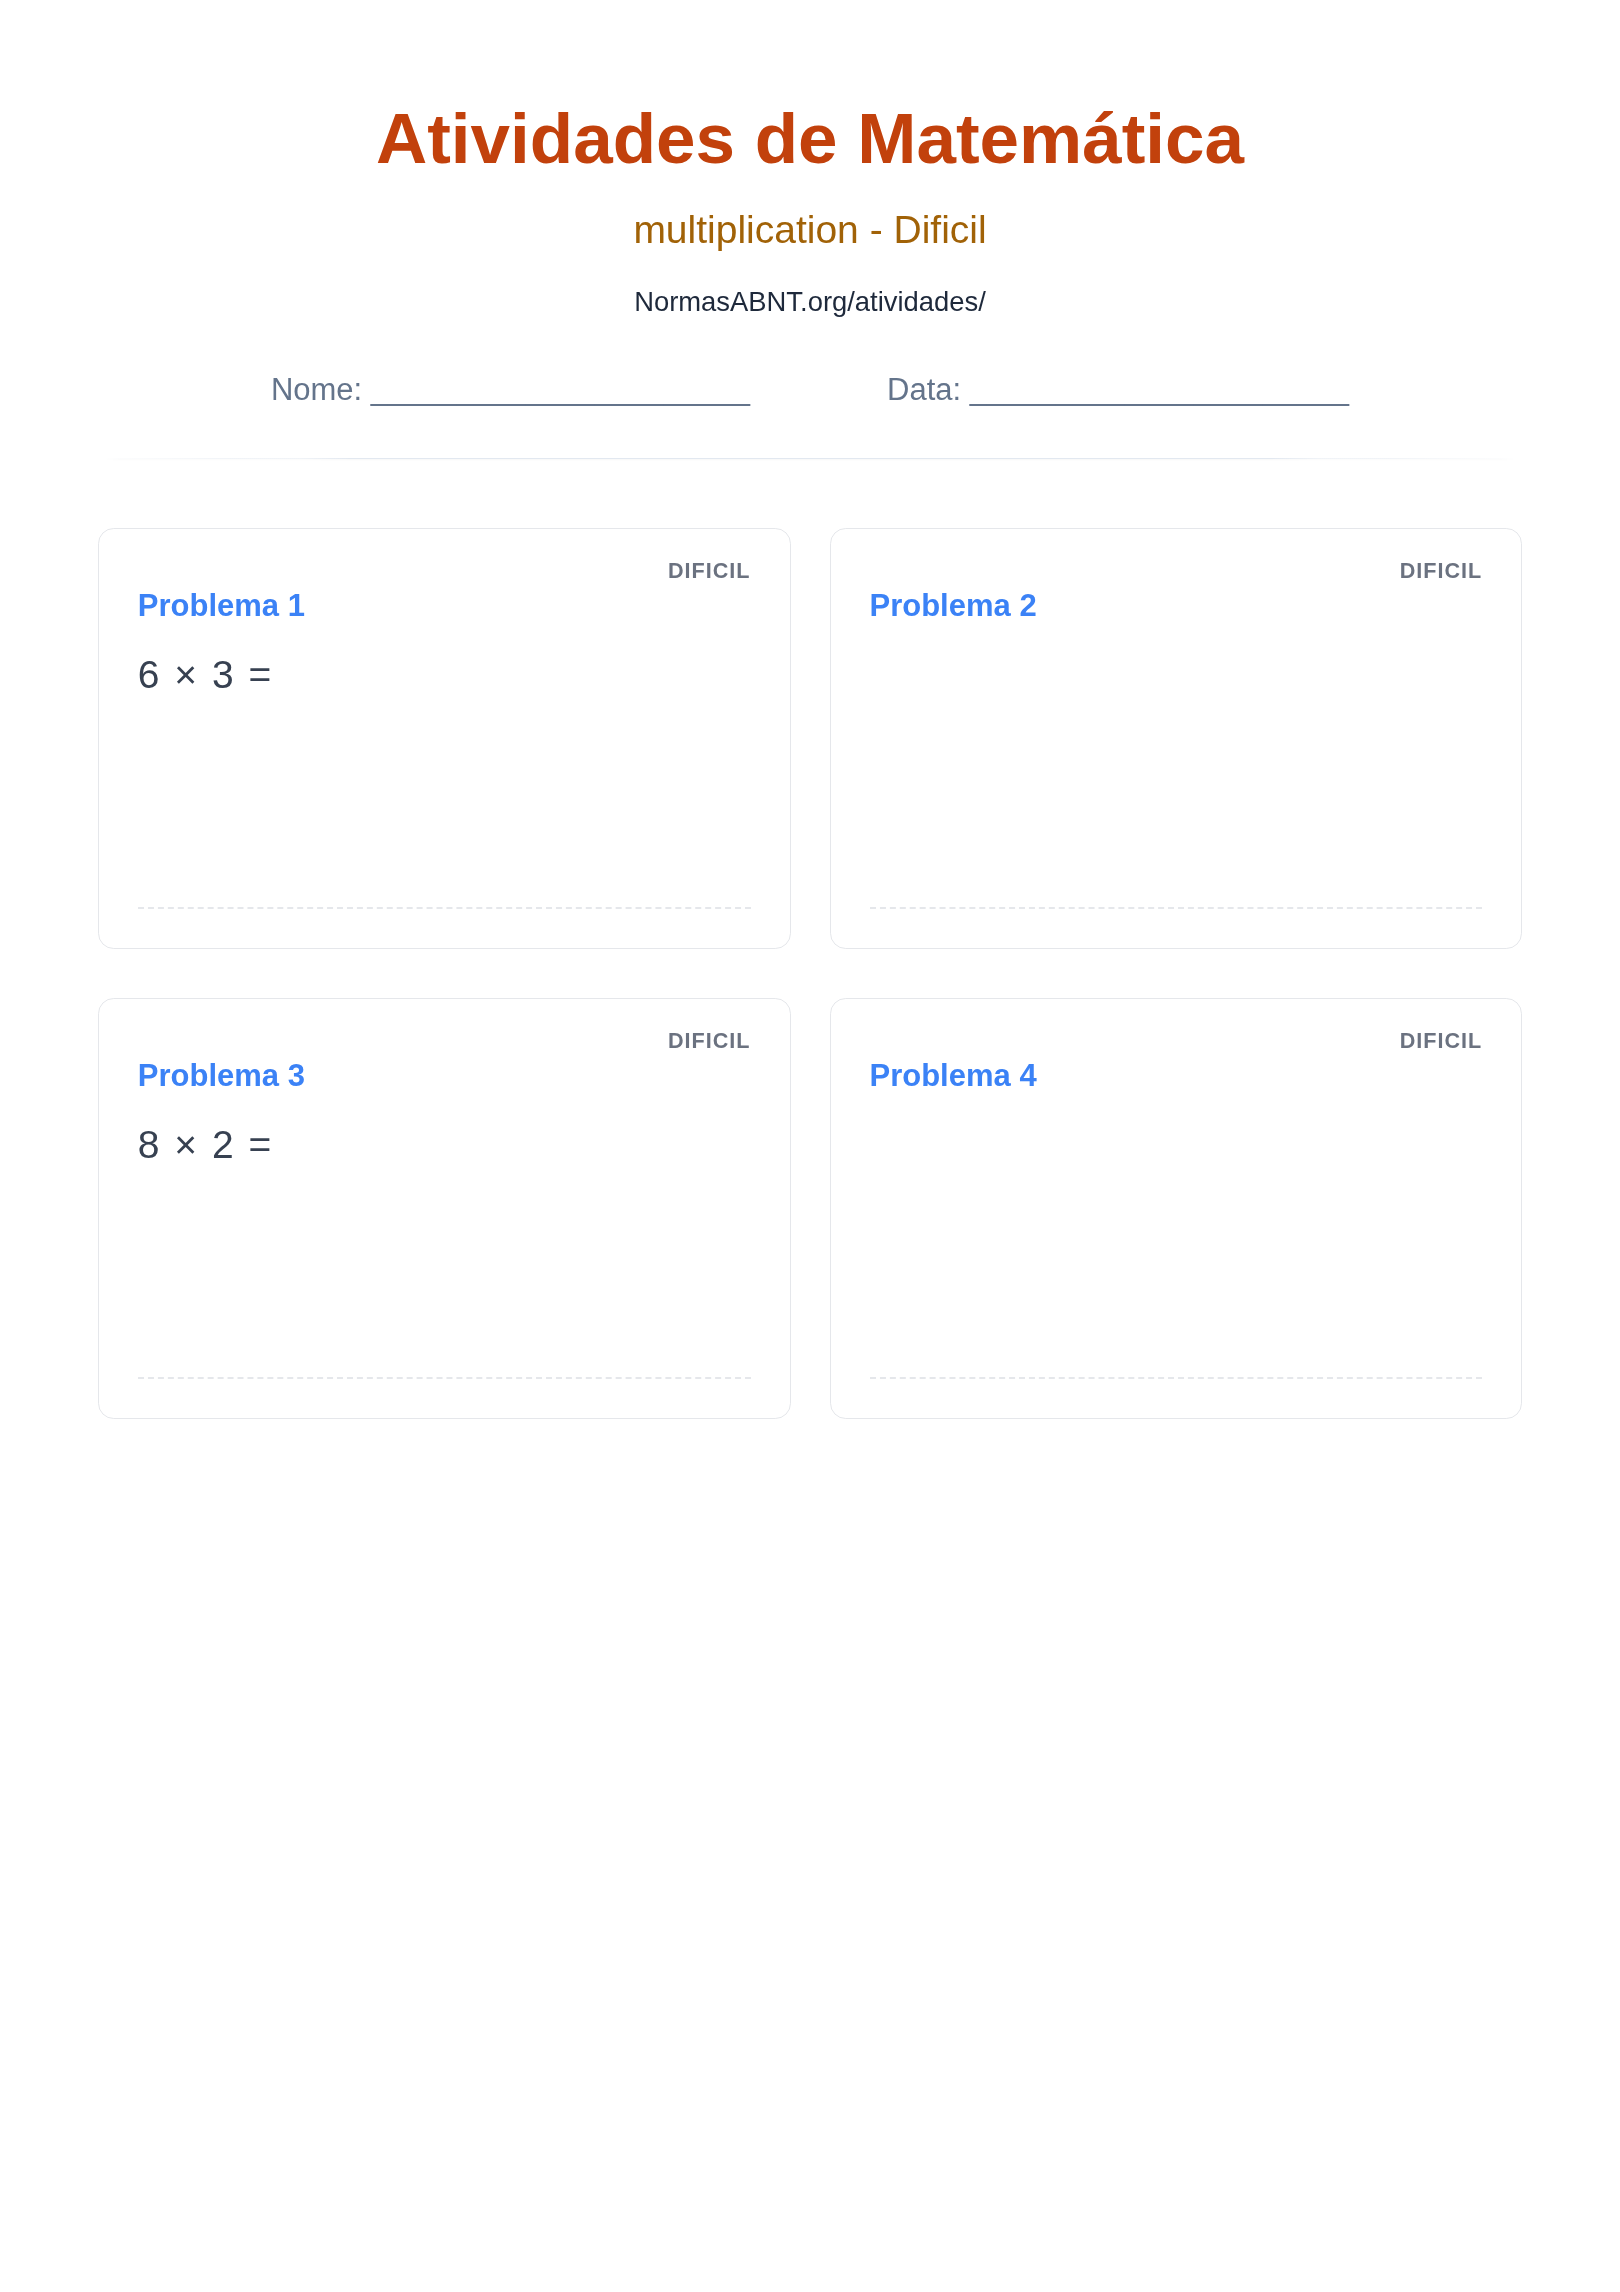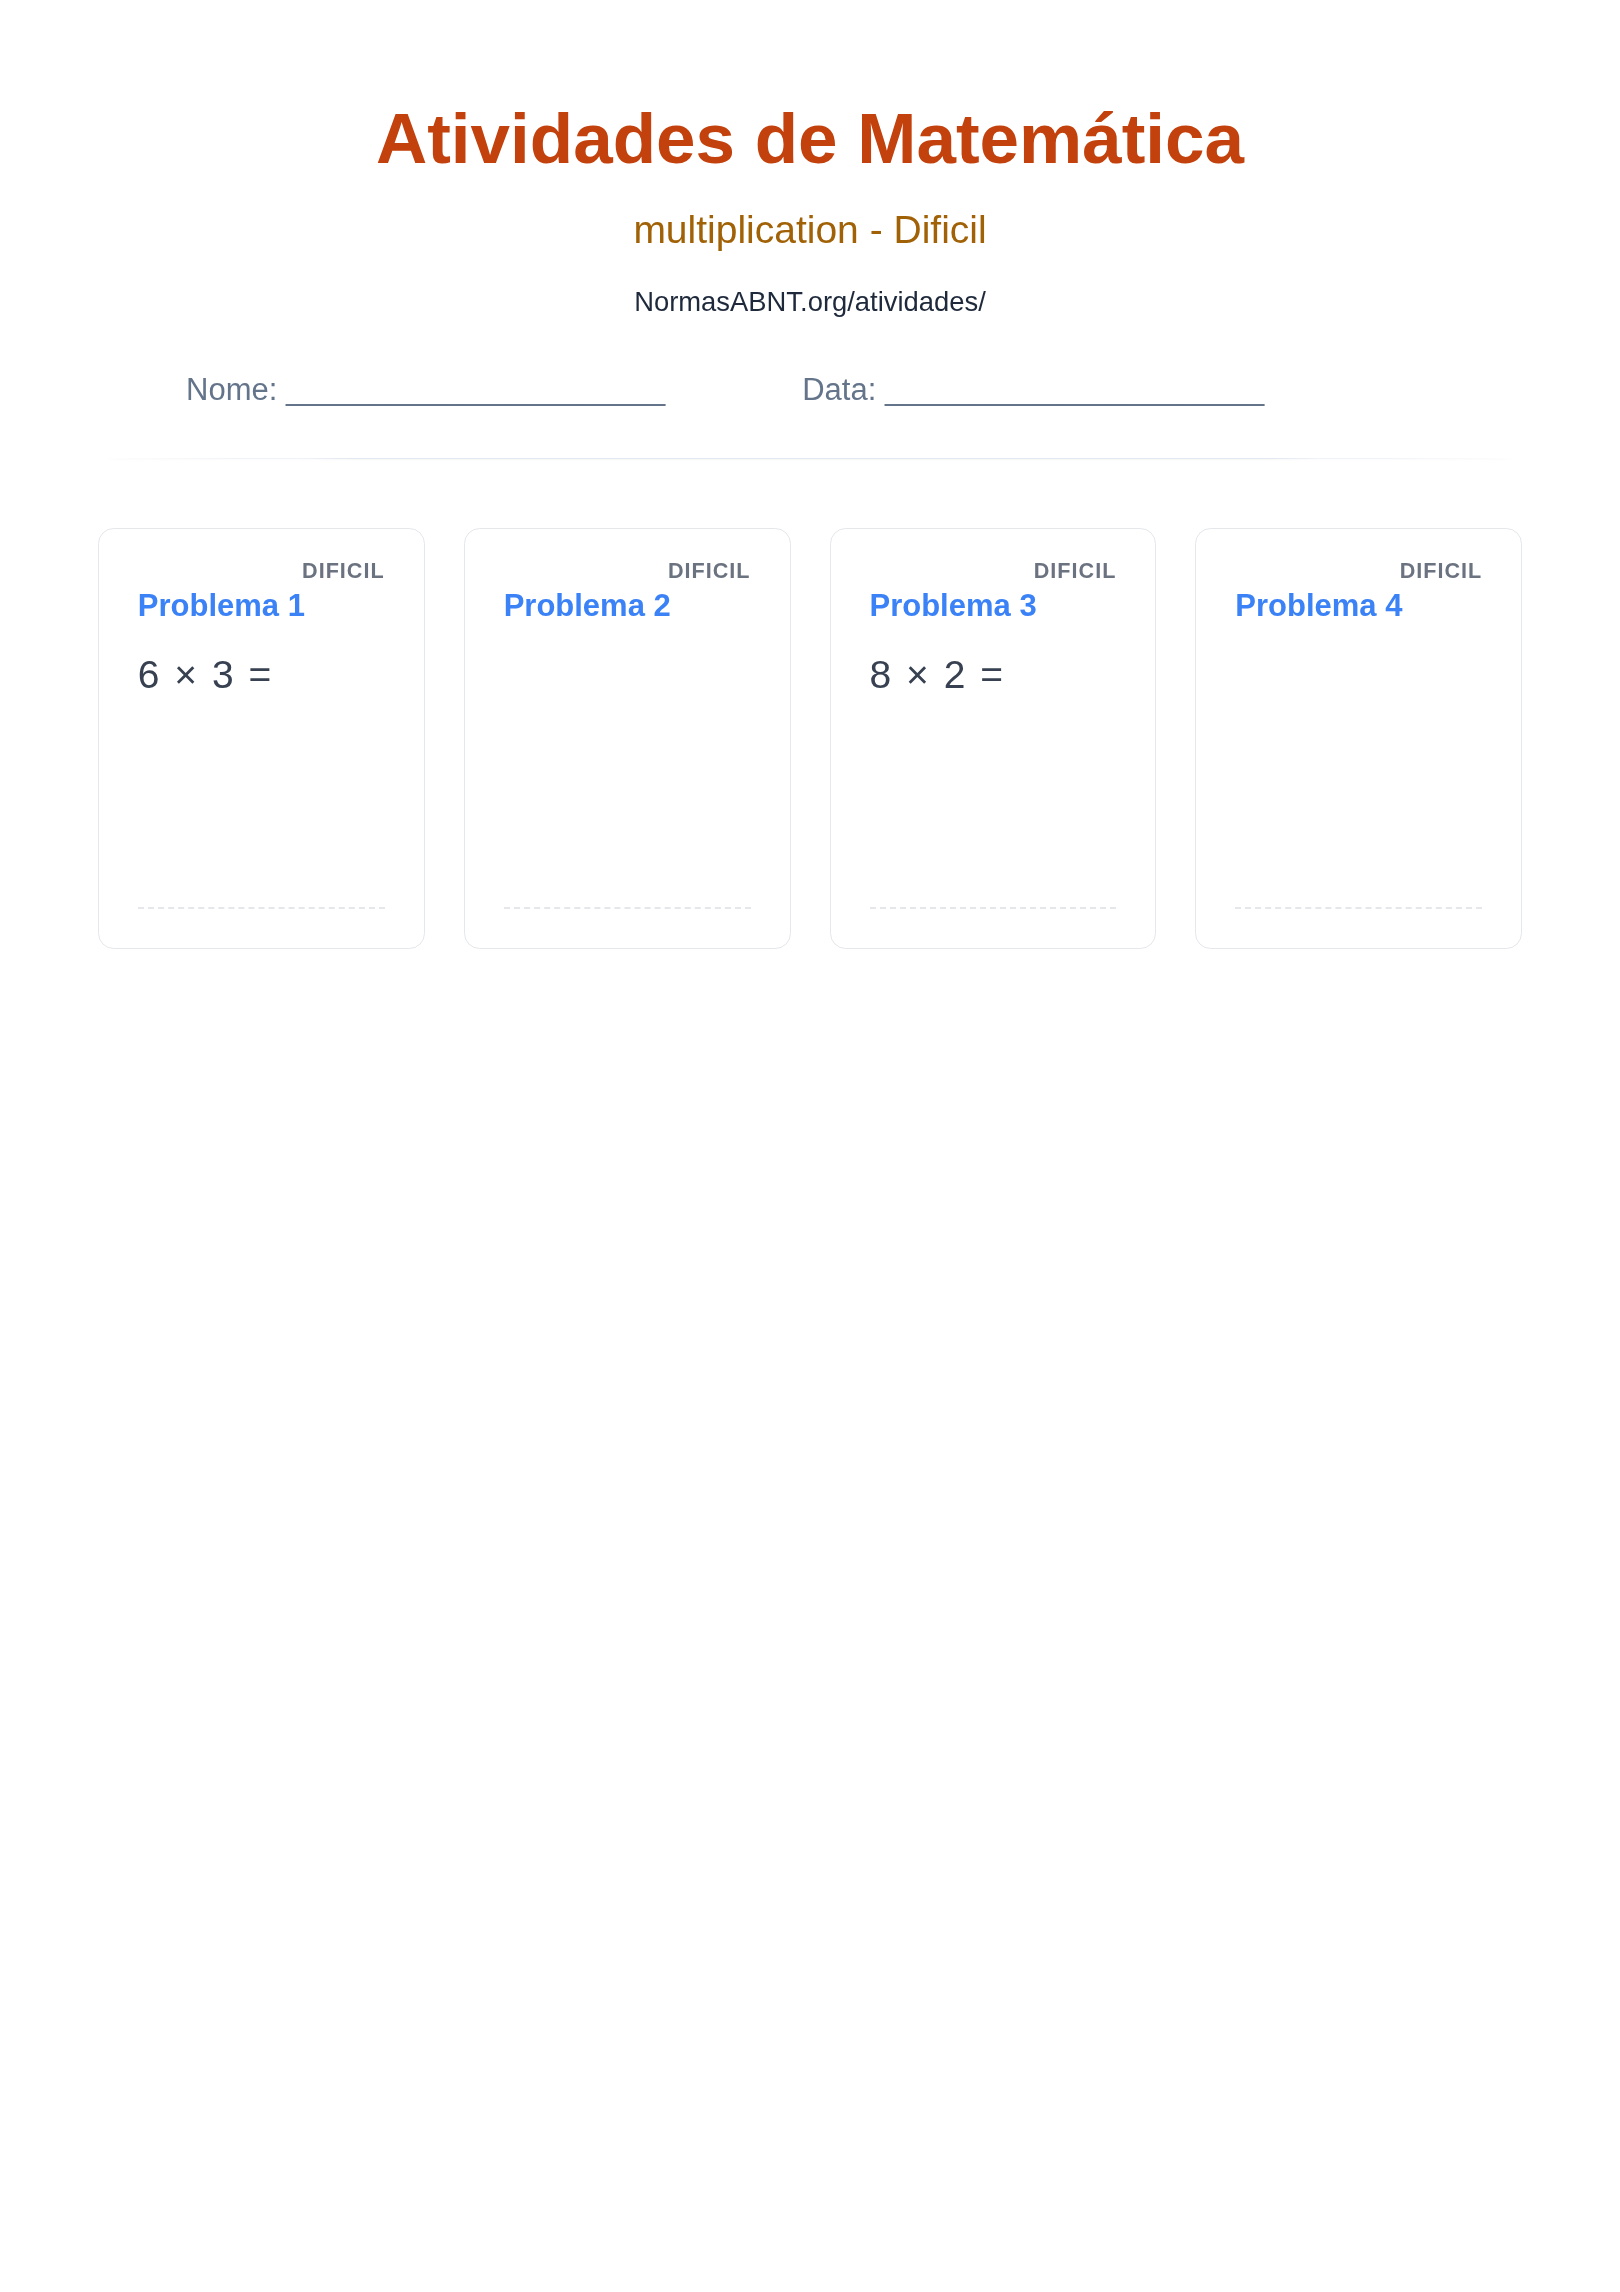--- a/index.html
+++ b/index.html
@@ -35,38 +35,39 @@
     }
     
     .url {
       font-size: 27.4px;
       color: #1e293b;
       margin-bottom: 54px;
     }
     
     .info-row {
       display: flex;
+      justify-content: center;
       gap: 137px;
       font-size: 31px;
       color: #64748b;
       padding: 0 98px;
       margin-bottom: 50px;
     }
     
     .divider {
       height: 1px;
       background: linear-gradient(to right, transparent, #e2e8f0 10%, #e2e8f0 90%, transparent);
       margin-bottom: 69px;
       border-radius: 50%;
       box-shadow: 0 1px 2px rgba(0,0,0,0.05);
     }
     
     .problems-grid {
       display: grid;
-      grid-template-columns: 1fr 1fr 1fr 1fr;
+      grid-template-columns: 1fr 1fr;
       gap: 49px 39px;
       padding: 0 9.8px;
     }
     
     .problem-card {
       border: 1px solid #e5e7eb;
       border-radius: 15.7px;
       padding: 34px 39px 39px 39px;
       position: relative;
       min-height: 421px;

